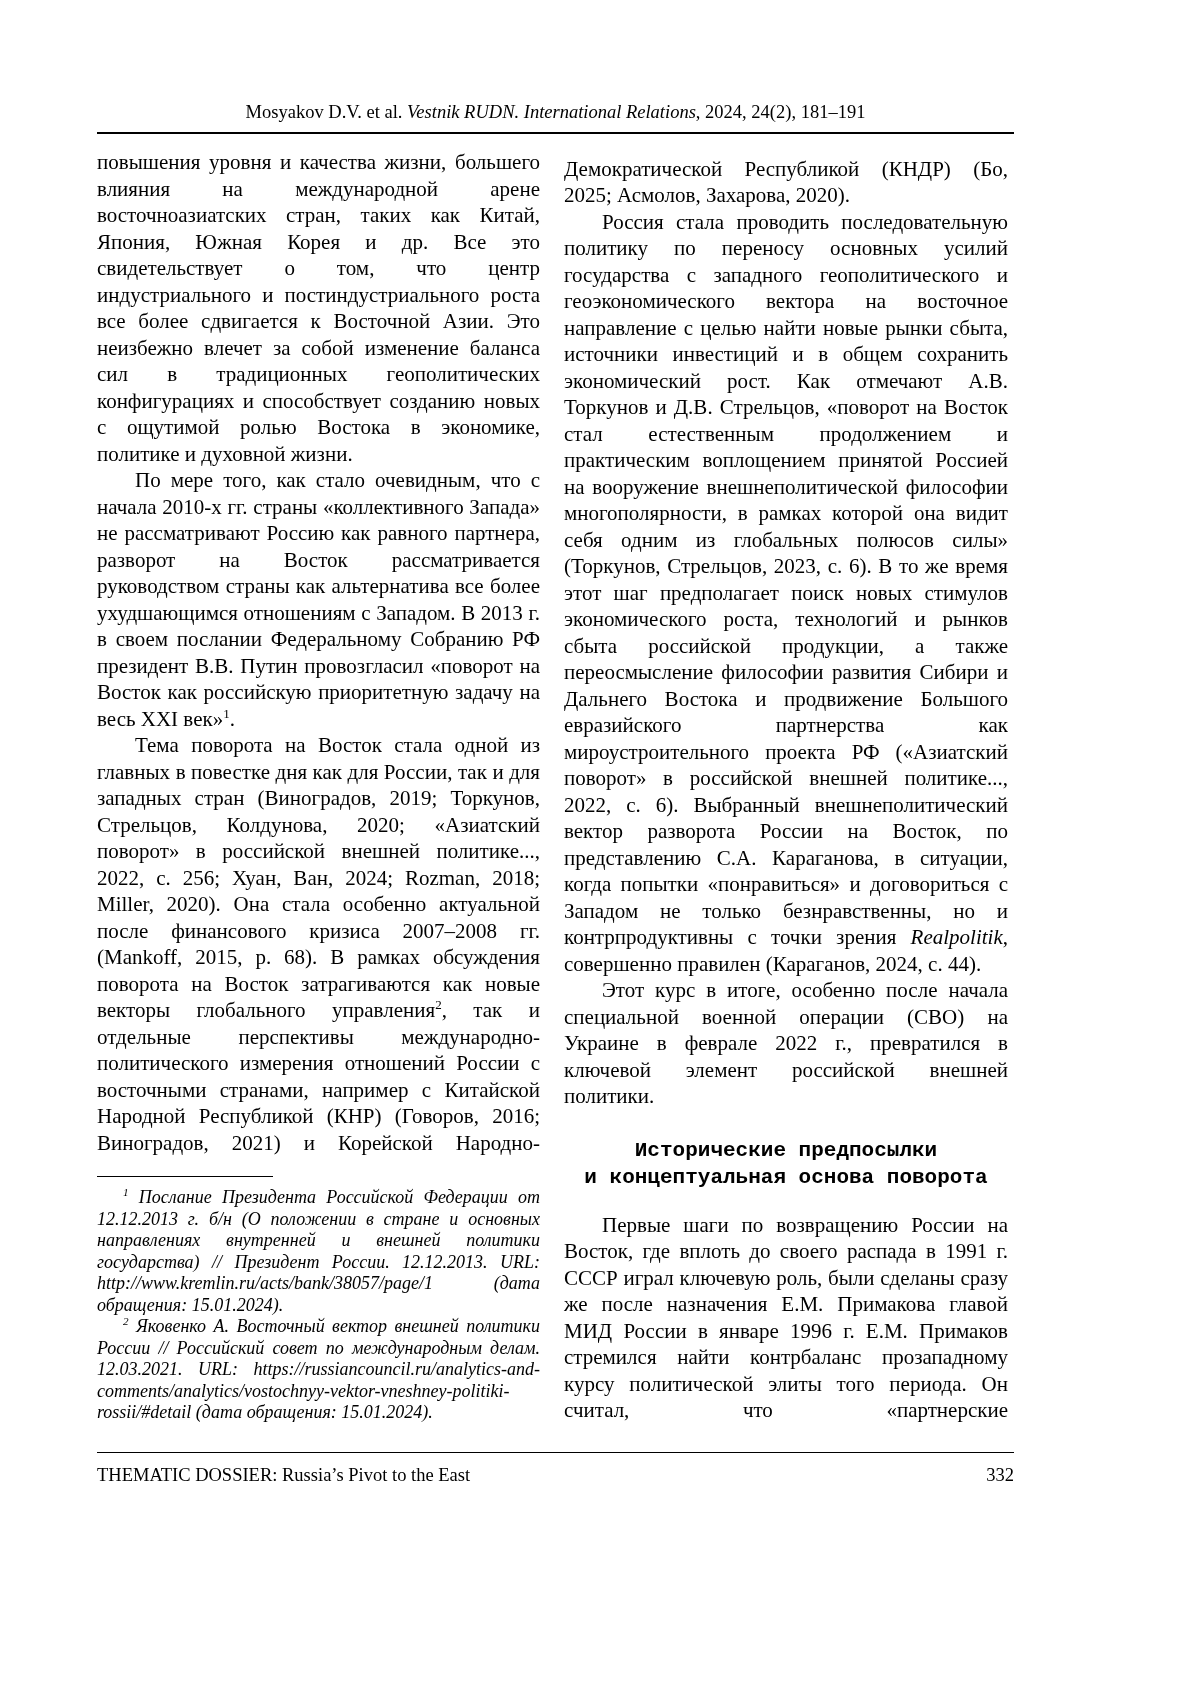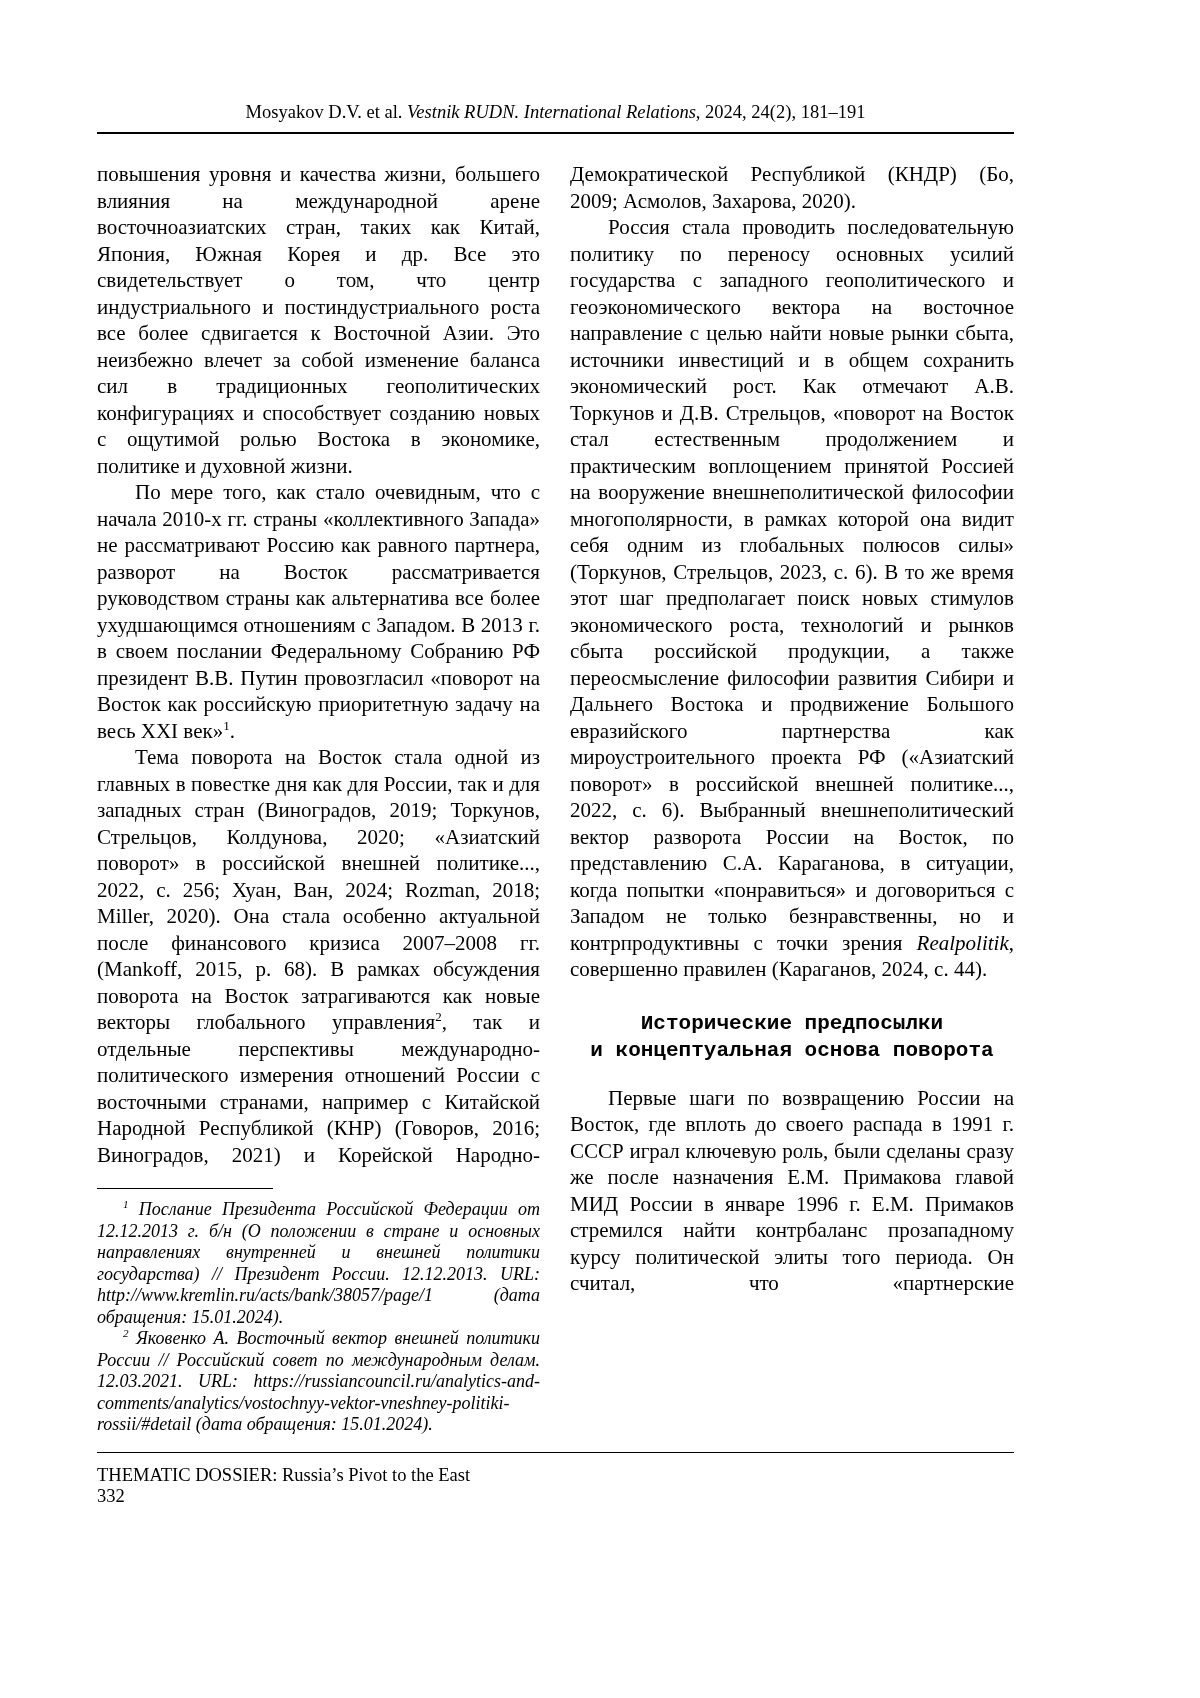--- a/index.html
+++ b/index.html
@@ -23,22 +23,23 @@
     text-align: center;
     font-size: 18.5px;
     line-height: 22px;
   }
   .header-rule {
     margin-top: 9px;
     border-top: 2px solid #000;
   }
   .columns {
     display: flex;
-    gap: 30px;
-    margin-top: 27px;
+    gap: 24px;
+    margin-top: 15px;
+    align-items: flex-end;
   }
   .col {
     font-size: 21px;
     line-height: 26.5px;
     text-align: justify;
     hyphens: auto;
   }
   .col.left  { width: 443px; }
   .col.right { width: 444px; }
   .col p { margin: 0; text-indent: 38px; }
@@ -75,21 +76,20 @@
     left: 97px;
     width: 917px;
     top: 1452px;
   }
   .footer-rule { border-top: 1.5px solid #000; }
   .footer-row {
     display: flex;
     justify-content: space-between;
     margin-top: 12px;
     font-size: 18.5px;
-    flex-direction: column;
   }
   i { }
 </style>
 </head>
 <body>
 
 <div class="content">
 
   <div class="running-header"><span>Mosyakov D.V. et al. </span><i>Vestnik RUDN. International Relations</i><span>, 2024, 24(2), 181–191</span></div>
 
@@ -106,24 +106,25 @@
 
       <div class="footnote-rule"></div>
 
       <div class="footnotes">
         <p><sup>1</sup><span> Послание Президента Российской Федерации от 12.12.2013 г. б/н (О положении в стране и основных направлениях внутренней и внешней политики государства) // Президент России. 12.12.2013. URL: http://www.kremlin.ru/acts/bank/38057/page/1 (дата обращения: 15.01.2024).</span></p>
         <p><sup>2</sup><span> Яковенко А. Восточный вектор внешней политики России // Российский совет по международным делам. 12.03.2021. URL: https://russiancouncil.ru/analytics-and-comments/analytics/vostochnyy-vektor-vneshney-politiki-rossii/#detail (дата обращения: 15.01.2024).</span></p>
       </div>
     </div>
 
     <div class="col right">
-      <p class="no-indent">Демократической Республикой (КНДР) (Бо, 2009; Асмолов, Захарова, 2020).</p>
+      <p class="no-indent">Демократической Республикой (КНДР) (Бо, 2025; Асмолов, Захарова, 2020).</p>
 
       <p><span>Россия стала проводить последовательную политику по переносу основных усилий государства с западного геополитического и геоэкономического вектора на восточное направление с целью найти новые рынки сбыта, источники инвестиций и в общем сохранить экономический рост. Как отмечают А.В. Торкунов и Д.В. Стрельцов, «поворот на Восток стал естественным продолжением и практическим воплощением принятой Россией на вооружение внешнеполитической философии многополярности, в рамках которой она видит себя одним из глобальных полюсов силы» (Торкунов, Стрельцов, 2023, с. 6). В то же время этот шаг предполагает поиск новых стимулов экономического роста, технологий и рынков сбыта российской продукции, а также переосмысление философии развития Сибири и Дальнего Востока и продвижение Большого евразийского партнерства как мироустроительного проекта РФ («Азиатский поворот» в российской внешней политике..., 2022, с. 6). Выбранный внешнеполитический вектор разворота России на Восток, по представлению С.А. Караганова, в ситуации, когда попытки «понравиться» и договориться с Западом не только безнравственны, но и контрпродуктивны с точки зрения </span><i>Realpolitik</i><span>, совершенно правилен (Караганов, 2024, с. 44).</span></p>
 
+      <p>Этот курс в итоге, особенно после начала специальной военной операции (СВО) на Украине в феврале 2022 г., превратился в ключевой элемент российской внешней политики.</p>
 
       <h2 class="section-heading">
         <span class="hl">Исторические предпосылки</span>
         <span class="hl">и концептуальная основа поворота</span>
       </h2>
 
       <p class="continues">Первые шаги по возвращению России на Восток, где вплоть до своего распада в 1991 г. СССР играл ключевую роль, были сделаны сразу же после назначения Е.М. Примакова главой МИД России в январе 1996 г. Е.М. Примаков стремился найти контрбаланс прозападному курсу политической элиты того периода. Он считал, что «партнерские</p>
     </div>
 
   </div>

